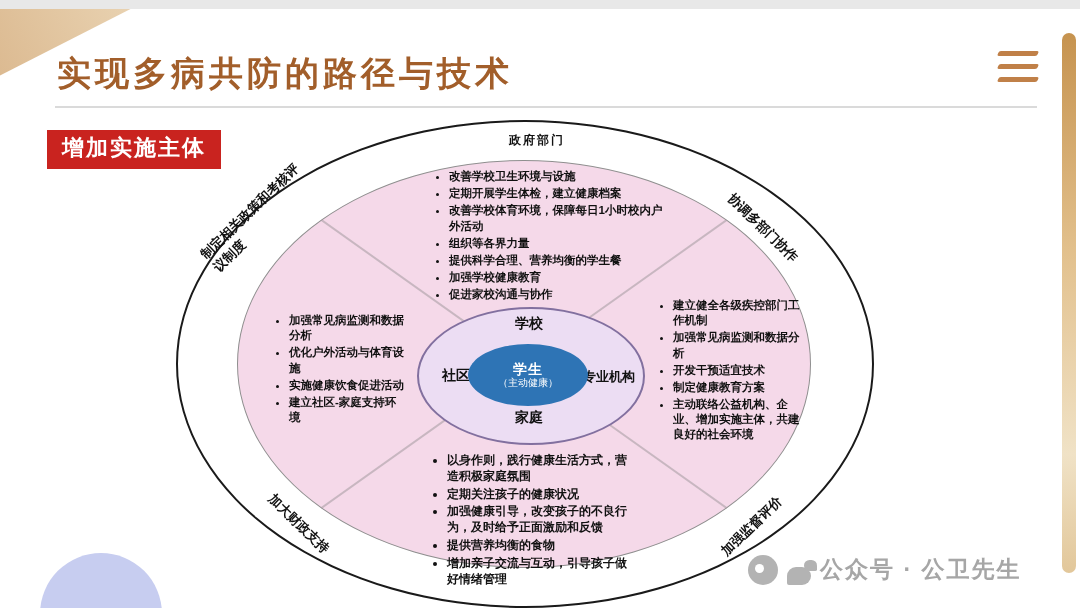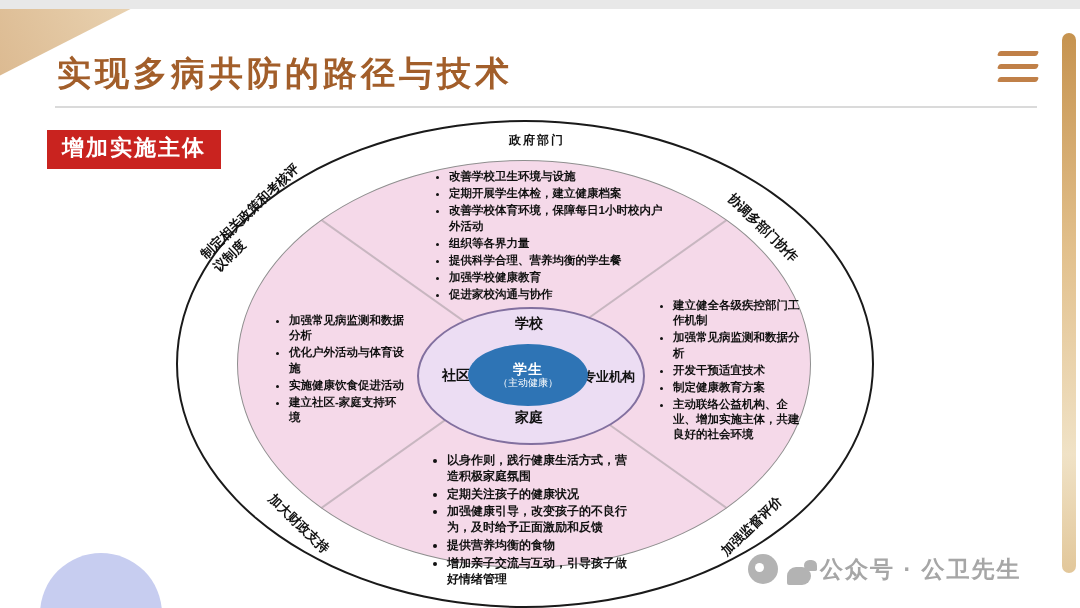--- a/index.html
+++ b/index.html
@@ -93,21 +93,21 @@
     position:absolute; margin:0; padding-left:15px; list-style:disc;
     font-size:11.5px; font-weight:700; color:#111; line-height:1.32;
   }
   .qlist li { margin:0 0 2px 0; }
   #q-school    { left:434px; top:160px; width:215px; }
   #q-community { left:274px; top:304px; width:118px; }
   #q-prof      { left:658px; top:289px; width:128px; }
   #q-family    { left:432px; top:444px; width:190px; font-size:12px; }
 
   
-  .watermark { position:absolute; left:748px; top:545px; display:flex; align-items:flex-start; gap:9px; }
+  .watermark { position:absolute; left:748px; top:545px; display:flex; align-items:center; gap:9px; }
   .wm-logo { width:30px; height:30px; border-radius:50%; background:#b3b3b3; position:relative; }
   .wm-logo::after {
     content:""; position:absolute; left:7px; top:9px; width:9px; height:9px;
     border-radius:50%; background:#fff;
   }
   .wm-bubble { width:24px; height:18px; background:#b3b3b3; border-radius:9px 9px 9px 2px; position:relative; align-self:flex-end; }
   .wm-bubble::after {
     content:""; position:absolute; right:-6px; top:-7px; width:13px; height:11px;
     background:#b3b3b3; border-radius:6px 6px 2px 6px;
   }

